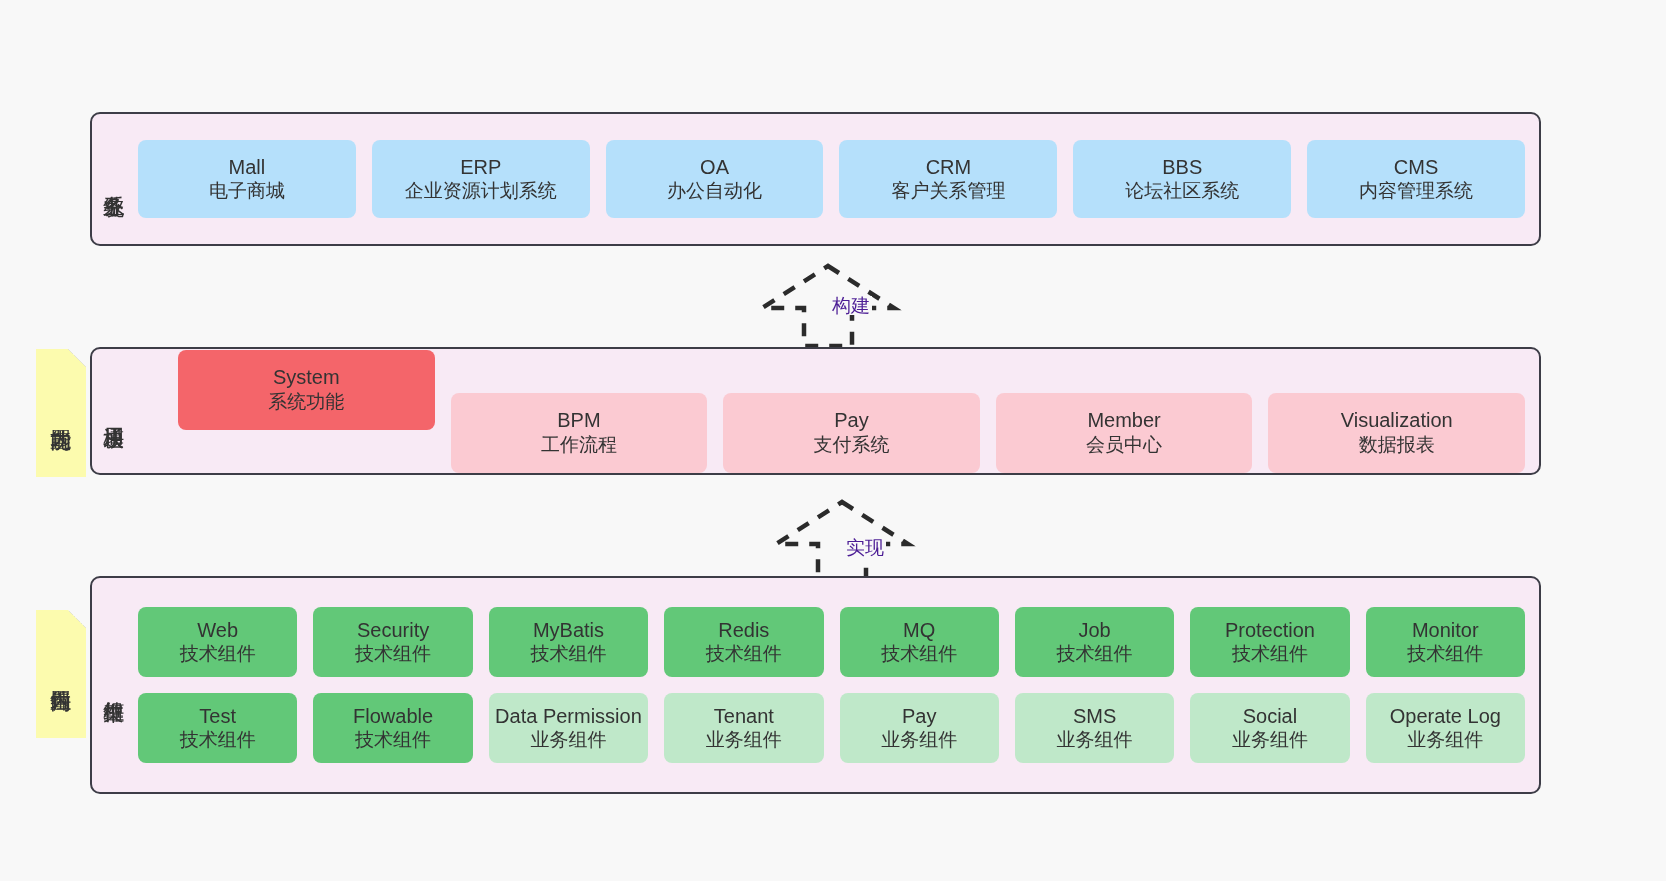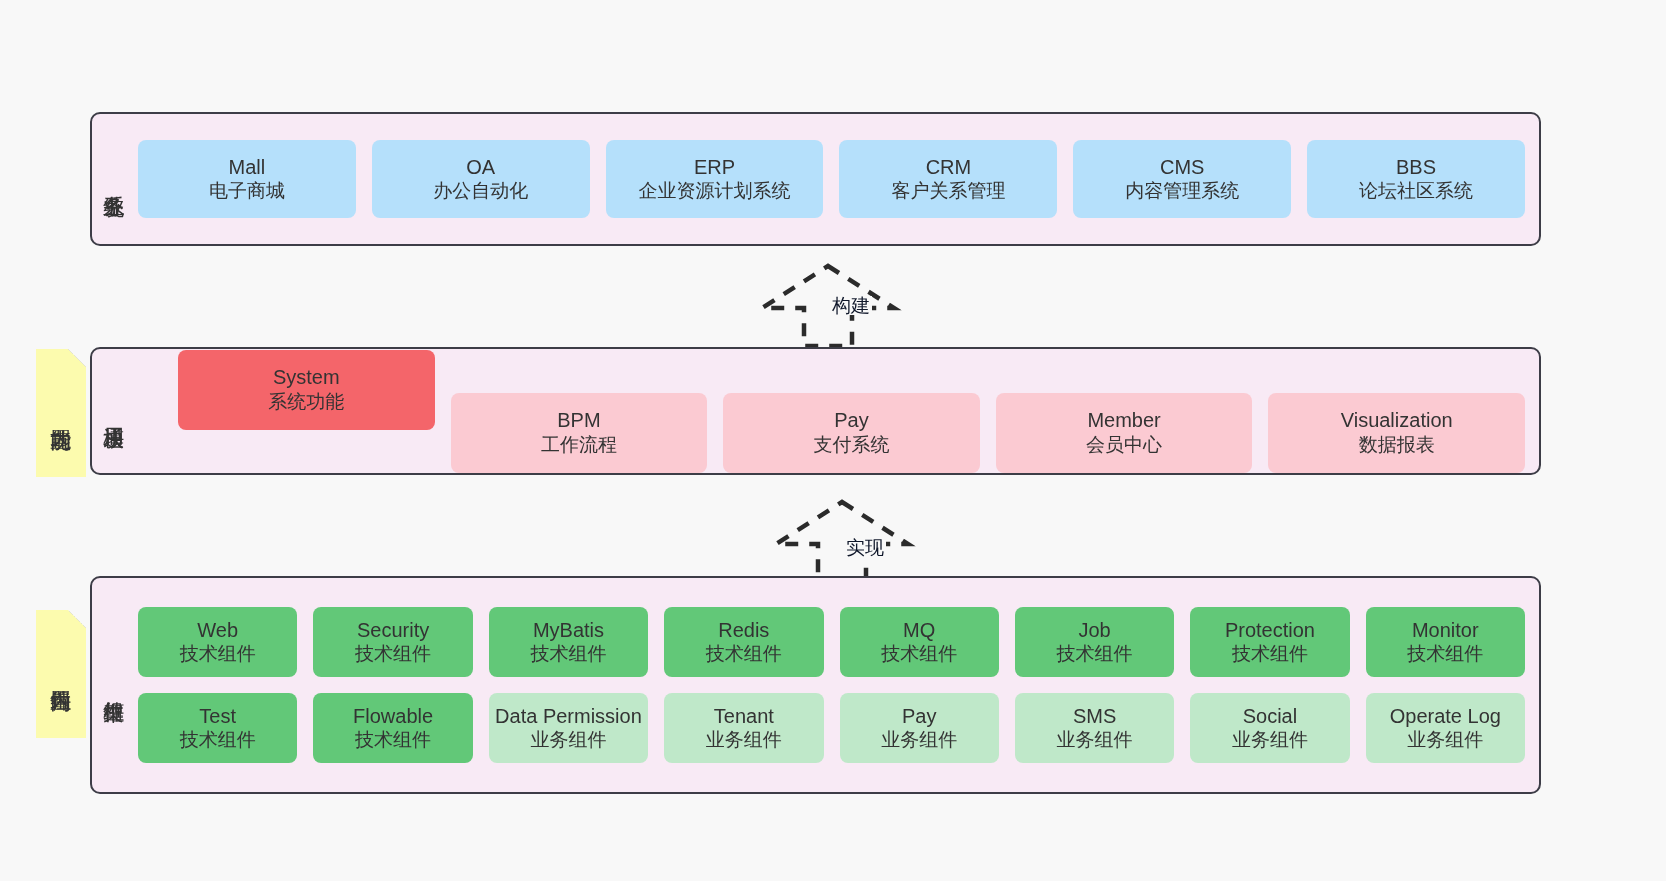--- a/index.html
+++ b/index.html
@@ -149,21 +149,21 @@
   .connector {
     position: absolute;
   }
   .connector svg { display: block; overflow: visible; }
   .connector .conn-label {
     position: absolute;
     left: 50%;
     transform: translateX(-50%);
     font-size: 19px;
     line-height: 1;
-    color: #0f172a;
+    color: #4c1d95;
     background: #f8f8f8;
     padding: 0 2px;
     white-space: nowrap;
   }
   #conn-build { left: 758px; top: 262px; width: 140px; height: 86px; }
   #conn-build .conn-label { top: 34px; left: 72px; transform: none; }
   #conn-impl  { left: 772px; top: 498px; width: 140px; height: 86px; }
   #conn-impl  .conn-label { top: 40px; left: 72px; transform: none; }
 </style>
 </head>
@@ -173,38 +173,38 @@
 
   <div class="layer" id="layer-business">
     <div class="layer-label">业务系统</div>
     <div class="layer-body">
       <div class="row">
         <div class="node blue">
           <span class="en">Mall</span>
           <span class="cn">电子商城</span>
         </div>
         <div class="node blue">
+          <span class="en">ERP</span>
+          <span class="cn">企业资源计划系统</span>
+        </div>
+        <div class="node blue">
           <span class="en">OA</span>
           <span class="cn">办公自动化</span>
         </div>
         <div class="node blue">
-          <span class="en">ERP</span>
-          <span class="cn">企业资源计划系统</span>
-        </div>
-        <div class="node blue">
           <span class="en">CRM</span>
           <span class="cn">客户关系管理</span>
         </div>
         <div class="node blue">
+          <span class="en">BBS</span>
+          <span class="cn">论坛社区系统</span>
+        </div>
+        <div class="node blue">
           <span class="en">CMS</span>
           <span class="cn">内容管理系统</span>
-        </div>
-        <div class="node blue">
-          <span class="en">BBS</span>
-          <span class="cn">论坛社区系统</span>
         </div>
       </div>
     </div>
   </div>
 
   <div class="connector" id="conn-build">
     <svg width="140" height="86" viewBox="0 0 140 86">
       <path d="M 70 4 L 136 46 L 94 46 L 94 84 L 46 84 L 46 46 L 4 46 Z" fill="none" stroke="#2b2b2b" stroke-width="4.5" stroke-dasharray="13 11" stroke-linecap="butt" stroke-linejoin="miter"></path>
     </svg>
     <span class="conn-label">构建</span>

